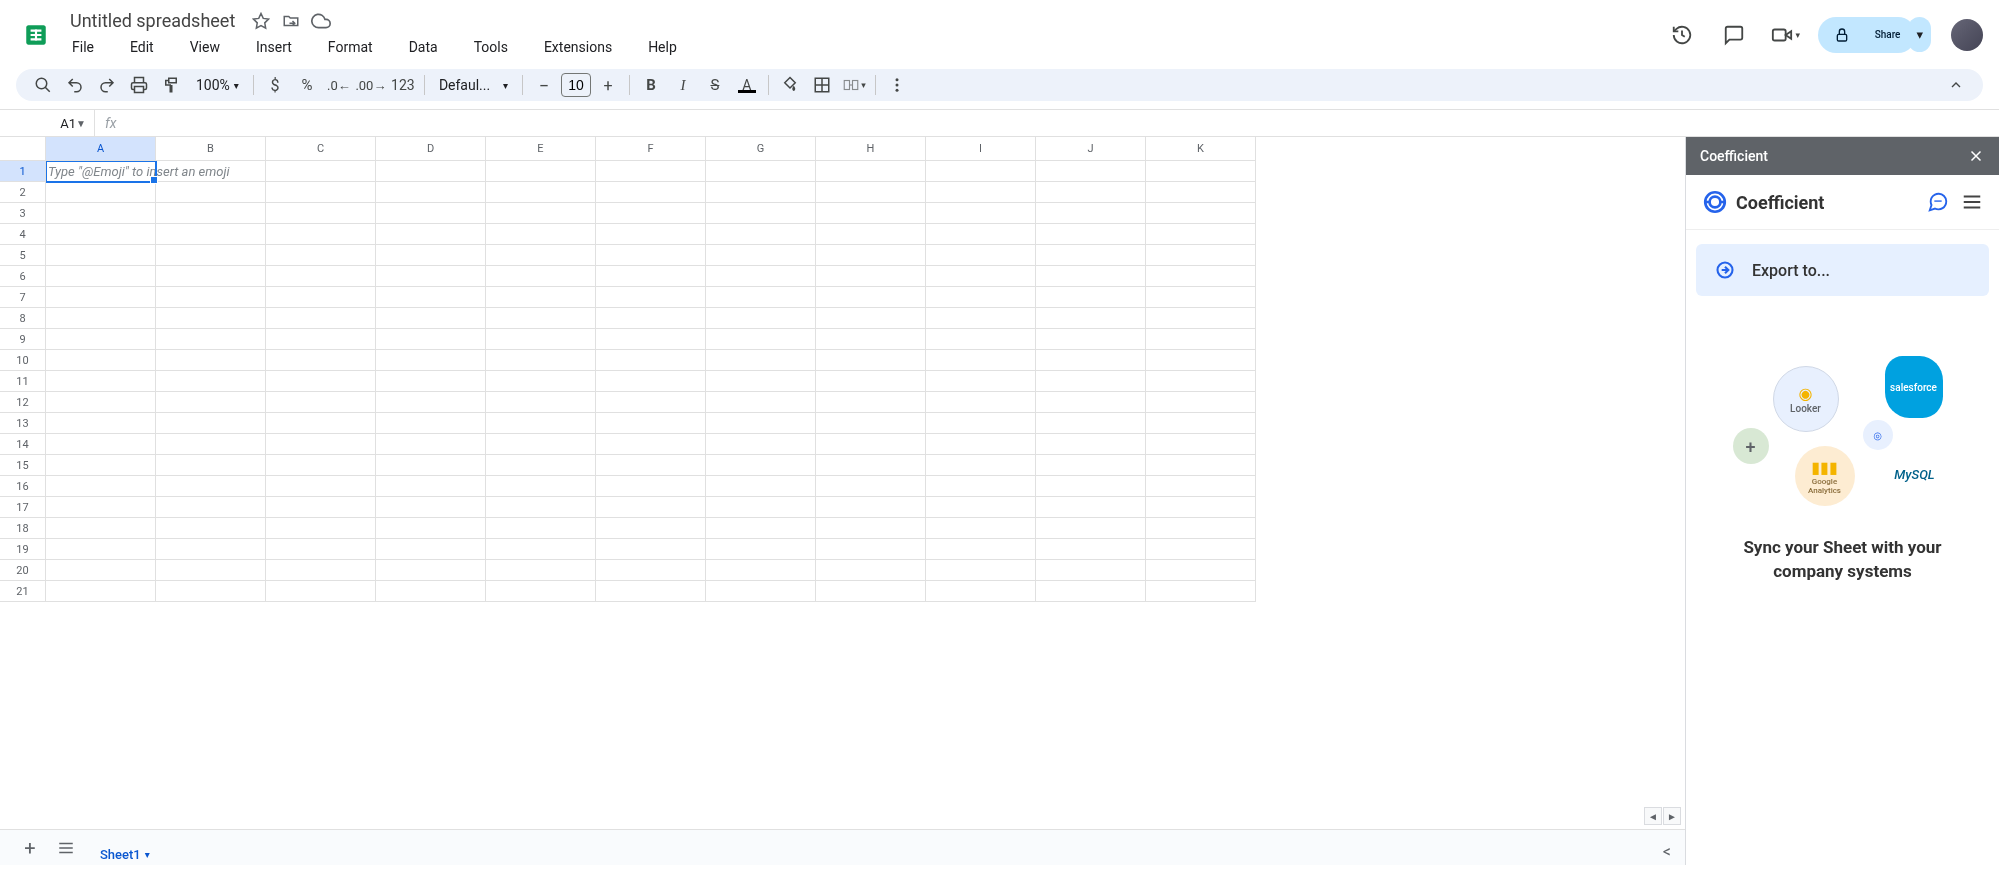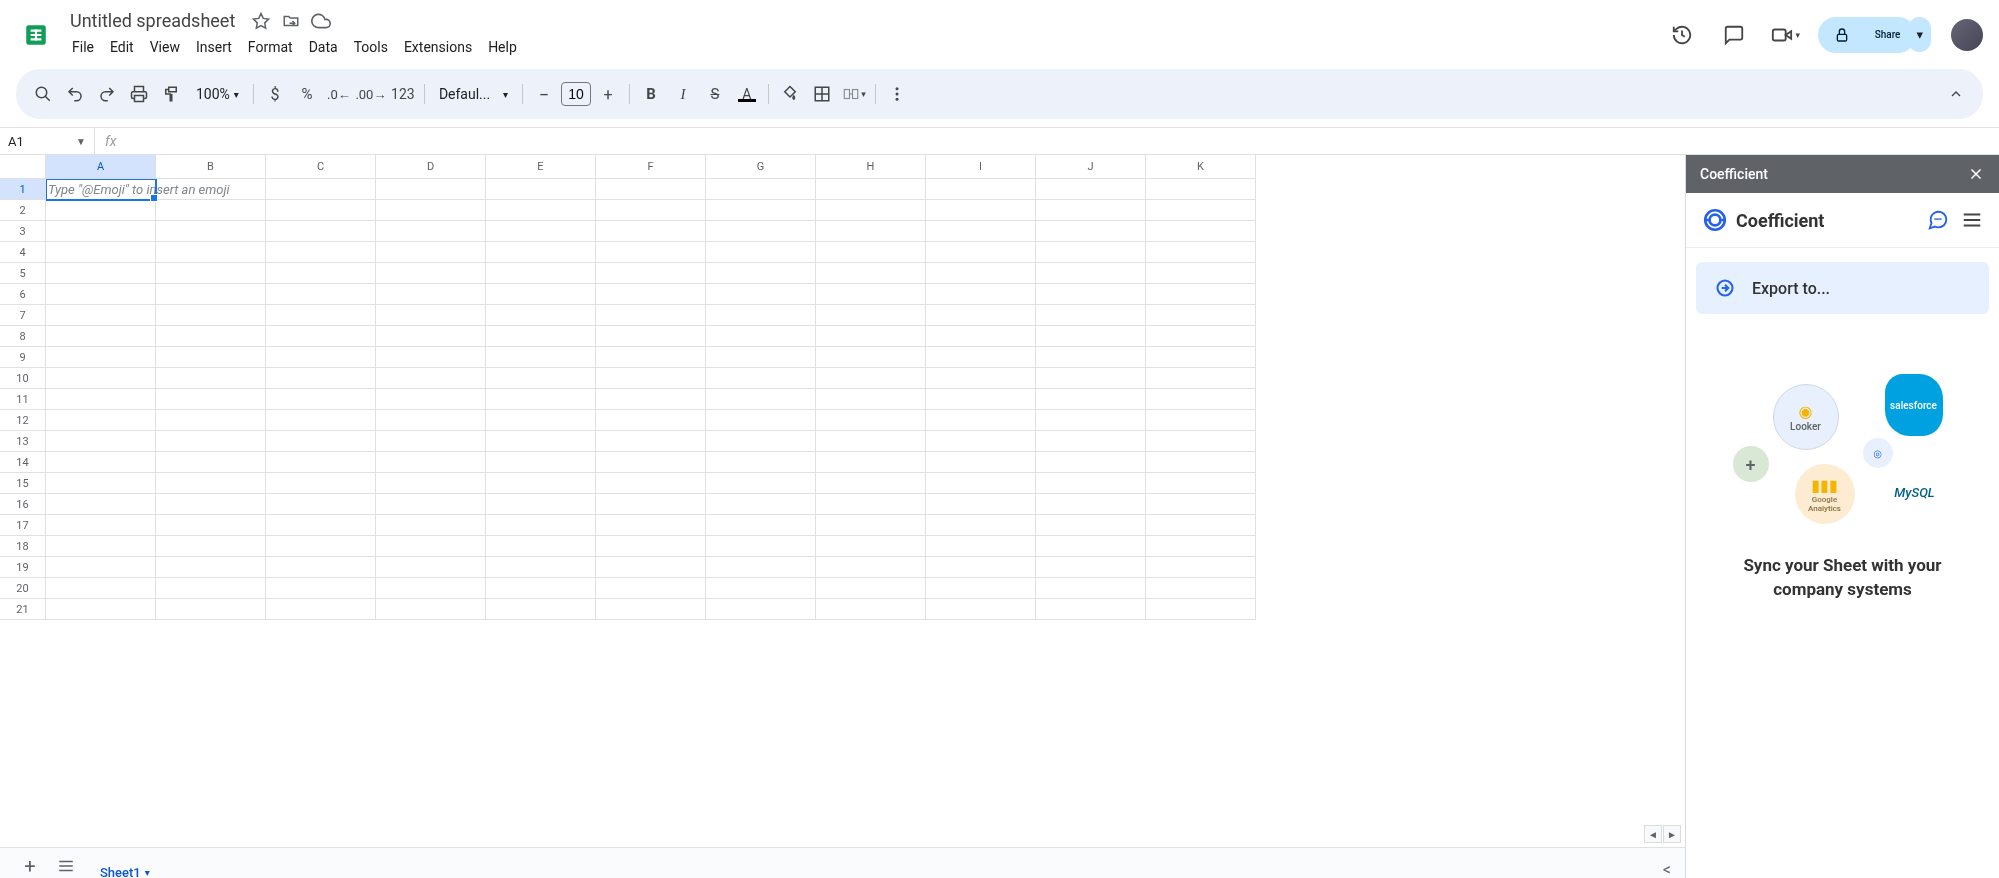--- a/index.html
+++ b/index.html
@@ -6,45 +6,45 @@
     body { font-family: "Google Sans", Roboto, Arial, sans-serif; font-size: 13px; color: #202124; background: #fff; overflow: hidden; }
     
     
     .header { display: flex; align-items: center; padding: 8px 16px 0 16px; gap: 8px; }
     .logo { width: 40px; height: 40px; display: flex; align-items: center; justify-content: center; border-radius: 50%; }
     .logo svg { width: 26px; height: 26px; }
     .title-area { flex: 1; }
     .title-row { display: flex; align-items: center; gap: 10px; }
     .doc-title { font-size: 18px; color: #444; padding: 2px 6px; }
     .title-icon { color: #5f6368; width: 20px; height: 20px; display: flex; align-items: center; justify-content: center; cursor: pointer; }
-    .menu-bar { display: flex; gap: 0; padding: 2px 0; }
+    .menu-bar { display: flex; gap: 20px; padding: 2px 0; }
     .menu-item { padding: 4px 8px; font-size: 14px; color: #202124; cursor: pointer; border-radius: 4px; }
     
     .header-right { display: flex; align-items: center; gap: 12px; }
     .hr-icon { width: 40px; height: 40px; display: flex; align-items: center; justify-content: center; border-radius: 50%; cursor: pointer; color: #444746; }
     .share-btn { display: flex; align-items: center; gap: 25px; background: #c2e7ff; color: #001d35; padding: 10px 16px; border-radius: 40px; cursor: pointer; font-size: 10px; font-weight: 500; }
     .share-dropdown { background: #c2e7ff; border-radius: 40px; padding: 10px 8px; margin-left: -8px; cursor: pointer; }
     .avatar { width: 32px; height: 32px; border-radius: 50%; background: linear-gradient(135deg, #667 0%, #445 100%); margin-left: 8px; }
     
     
     .toolbar-wrap { padding: 8px 16px; }
-    .toolbar { display: flex; align-items: center; background: #edf2fa; border-radius: 24px; padding: 4px 12px; height: 50px; gap: 2px; }
+    .toolbar { display: flex; align-items: center; background: #edf2fa; border-radius: 24px; padding: 4px 12px; height: 32px; gap: 2px; }
     .tb-btn { width: 30px; height: 30px; display: flex; align-items: center; justify-content: center; border-radius: 4px; cursor: pointer; color: #444746; }
     .tb-sep { width: 1px; height: 20px; background: #c7c7c7; margin: 0 4px; }
     .tb-text { padding: 0 8px; font-size: 14px; cursor: pointer; display: flex; align-items: center; gap: 4px; }
     .tb-input { width: 30px; text-align: center; border: 1px solid #747775; border-radius: 4px; height: 24px; font-size: 14px; background: transparent; }
     .font-select { min-width: 70px; max-width: 70px; overflow: hidden; white-space: nowrap; text-overflow: ellipsis; display: flex; align-items: center; }
     .tb-spacer { flex: 1; }
     .collapse-btn { transform: rotate(180deg); }
     
     .text-color-indicator { width: 18px; height: 3px; background: #000; margin-top: -3px; }
     
     
     .formula-bar { display: flex; align-items: center; border-top: 1px solid #e0e0e0; border-bottom: 1px solid #e0e0e0; height: 28px; }
-    .name-box { width: 95px; padding: 0 8px; font-size: 13px; border-right: 1px solid #e0e0e0; display: flex; align-items: center; height: 100%; justify-content: space-between; }
+    .name-box { width: 95px; padding: 0 8px; font-size: 13px; border-right: 1px solid #e0e0e0; display: flex; align-items: center; height: 100%; justify-content: flex-end; }
     .name-box-arrow { color: #5f6368; font-size: 10px; }
     .fx { padding: 0 10px; color: #9aa0a6; font-style: italic; font-size: 14px; text-align: right; }
     .formula-input { flex: 1; border: none; outline: none; height: 100%; font-size: 13px; }
     
     
     .main { display: flex; height: calc(100vh - 150px); }
     .sheet-area { flex: 1; display: flex; flex-direction: column; position: relative; }
     
     
     .grid-container { flex: 1; overflow: auto; position: relative; }

